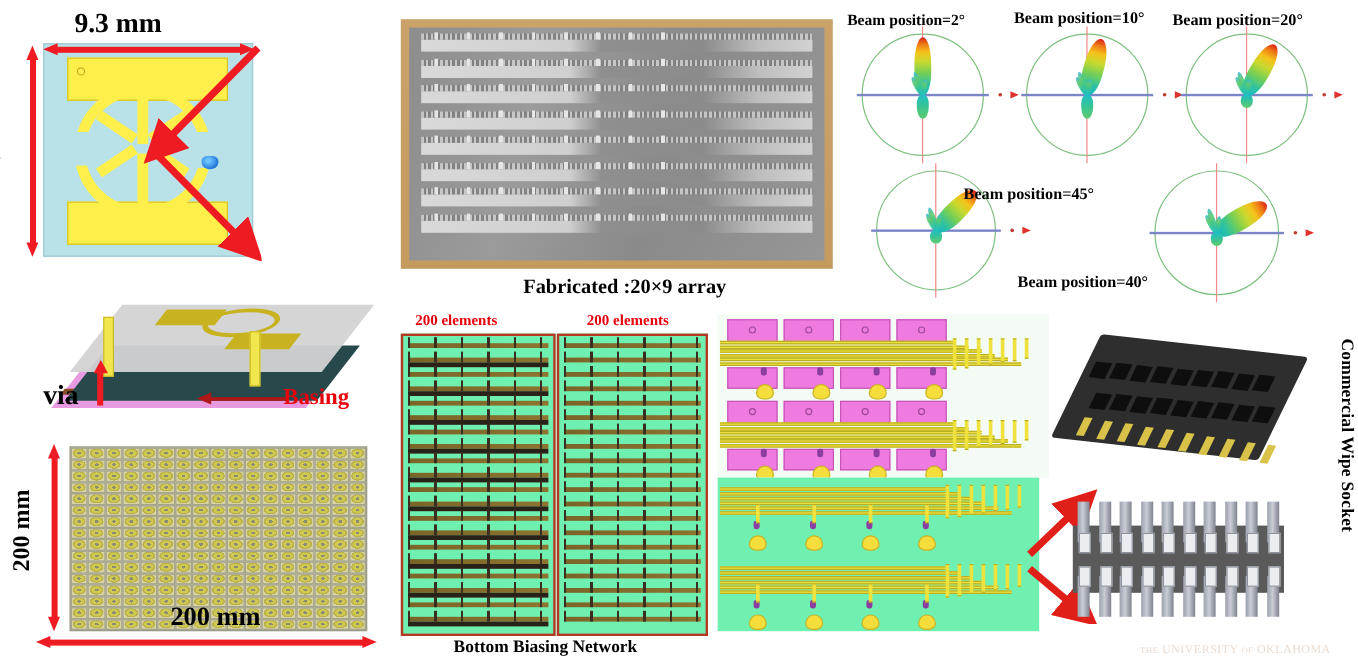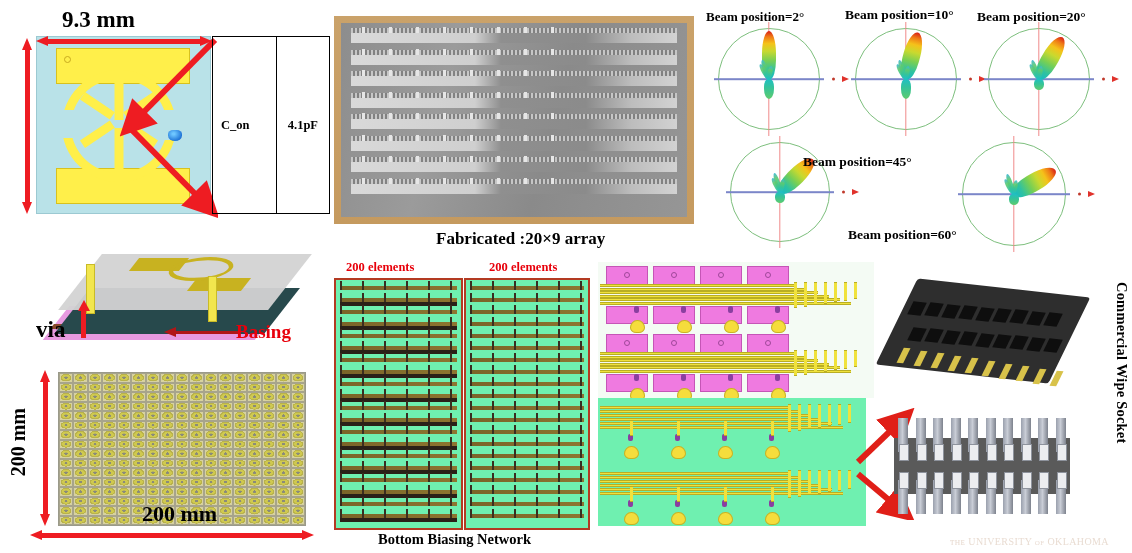--- a/index.html
+++ b/index.html
@@ -195,24 +195,20 @@
         <marker id="ahL" markerWidth="6" markerHeight="6" refX="4.5" refY="3" orient="auto">
           <path d="M0,0 L6,3 L0,6 z" fill="#ee1c22"></path>
         </marker>
       </defs>
     <line x1="8" y1="2" x2="95" y2="90" stroke="#ee1c22" stroke-width="6" marker-end="url(#ahL)"></line>
   </svg>
 </div>
 
 <table class="abs" id="prop-table">
   <tbody>
-  <tr>
-    <td>C_on</td>
-    <td class="val">4.1pF</td>
-  </tr>
 </tbody>
   </table>
 
 <div class="abs" id="fab-photo">
   <div class="fab-board" id="fab-board">
       <div class="fab-row" style="top: 10px;"></div>
       <div class="fab-teeth" style="top: 5px;"></div>
       <div class="fab-stubs" style="top: 4px;"></div>
       <div class="fab-row" style="top: 31.5px;"></div>
       <div class="fab-teeth" style="top: 26.5px;"></div>
@@ -299,21 +295,21 @@
       <div class="backlobe" style="width: 10.4px; height: 11.44px; margin-left: -5.2px;"></div>
       <div class="pat-tick" style="left: 126px;"></div>
       <div class="pat-dot" style="left: 116px;"></div>
     </div>
   </div>
 
 <div class="abs lbl" style="left:706px;top:10px;font-size:13px;">Beam position=2°</div>
 <div class="abs lbl" style="left:845px;top:8px;font-size:13.5px;">Beam position=10°</div>
 <div class="abs lbl" style="left:977px;top:10px;font-size:13.5px;">Beam position=20°</div>
 <div class="abs lbl" style="left:803px;top:155px;font-size:13.5px;">Beam position=45°</div>
-<div class="abs lbl" style="left:848px;top:228px;font-size:13.5px;">Beam position=60°</div>
+<div class="abs lbl" style="left:848px;top:228px;font-size:13.5px;">Beam position=40°</div>
 
 <div class="abs" id="stack">
   <div class="slab slab-bot"></div>
   <div class="slab bias-strip"></div>
   <div class="slab slab-mid"></div>
   <div class="slab slab-top"></div>
   <div class="patch3d" style="left:92px;top:6px;width:50px;height:13px;"></div>
   <div class="patch3d" style="left:150px;top:26px;width:54px;height:13px;"></div>
   <div class="abs" style="left:128px;top:2px;width:62px;height:30px;border:4px solid #c8b220;
               border-radius:50%;transform:skewX(-38deg) scaleY(.8);box-sizing:border-box;"></div>

